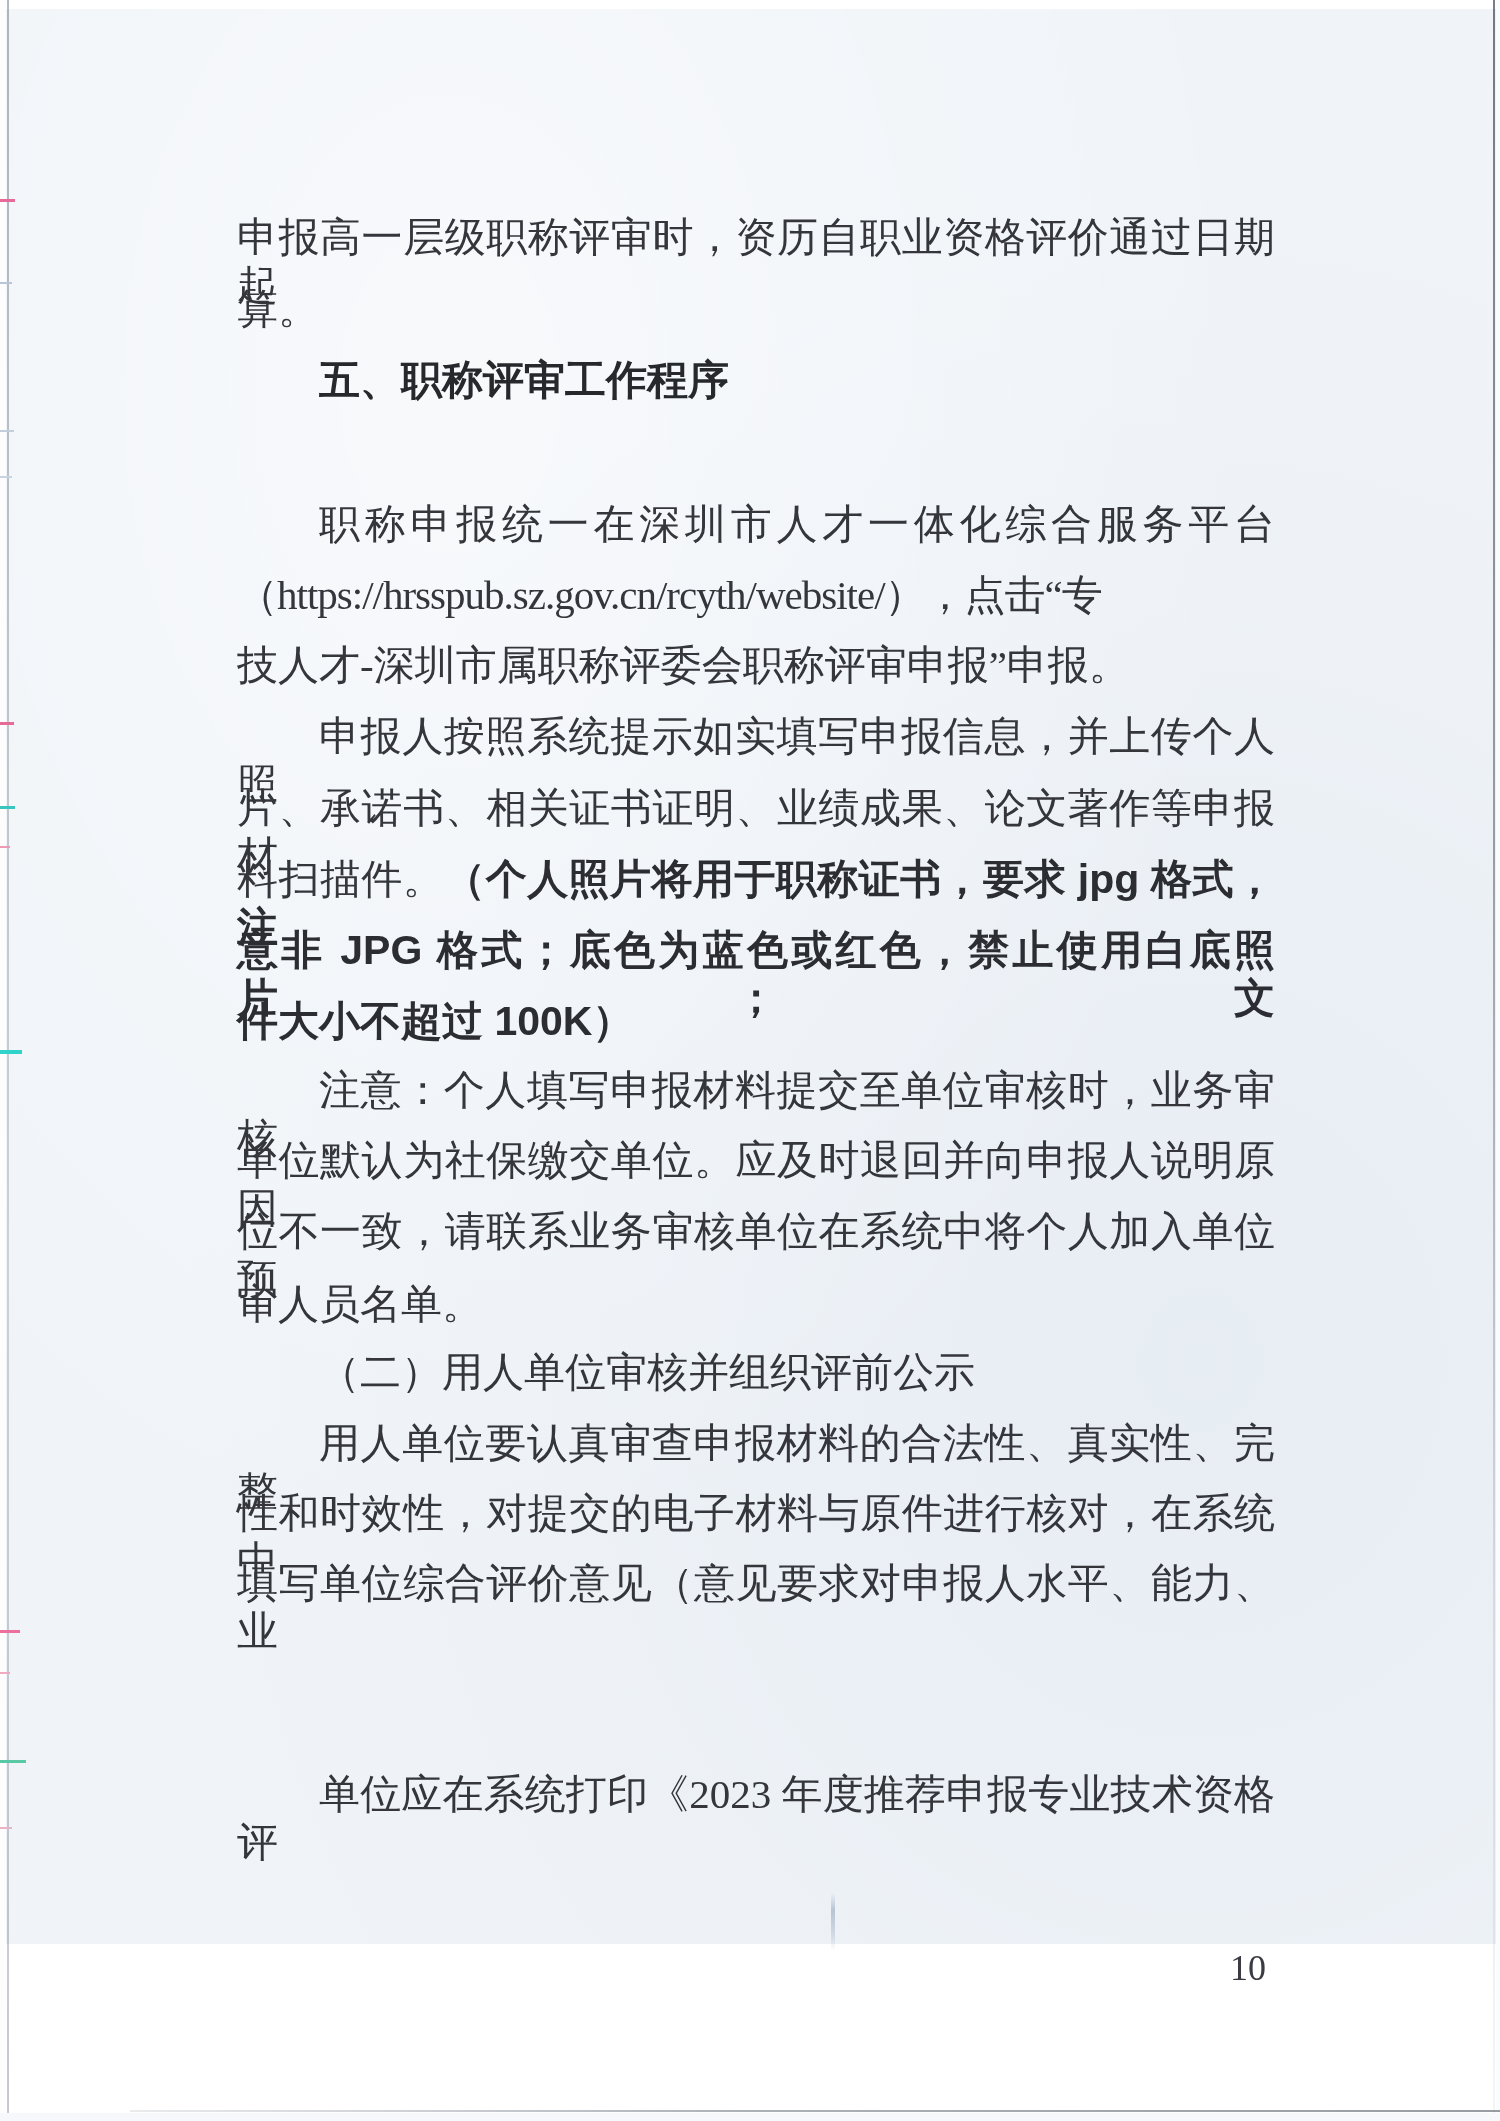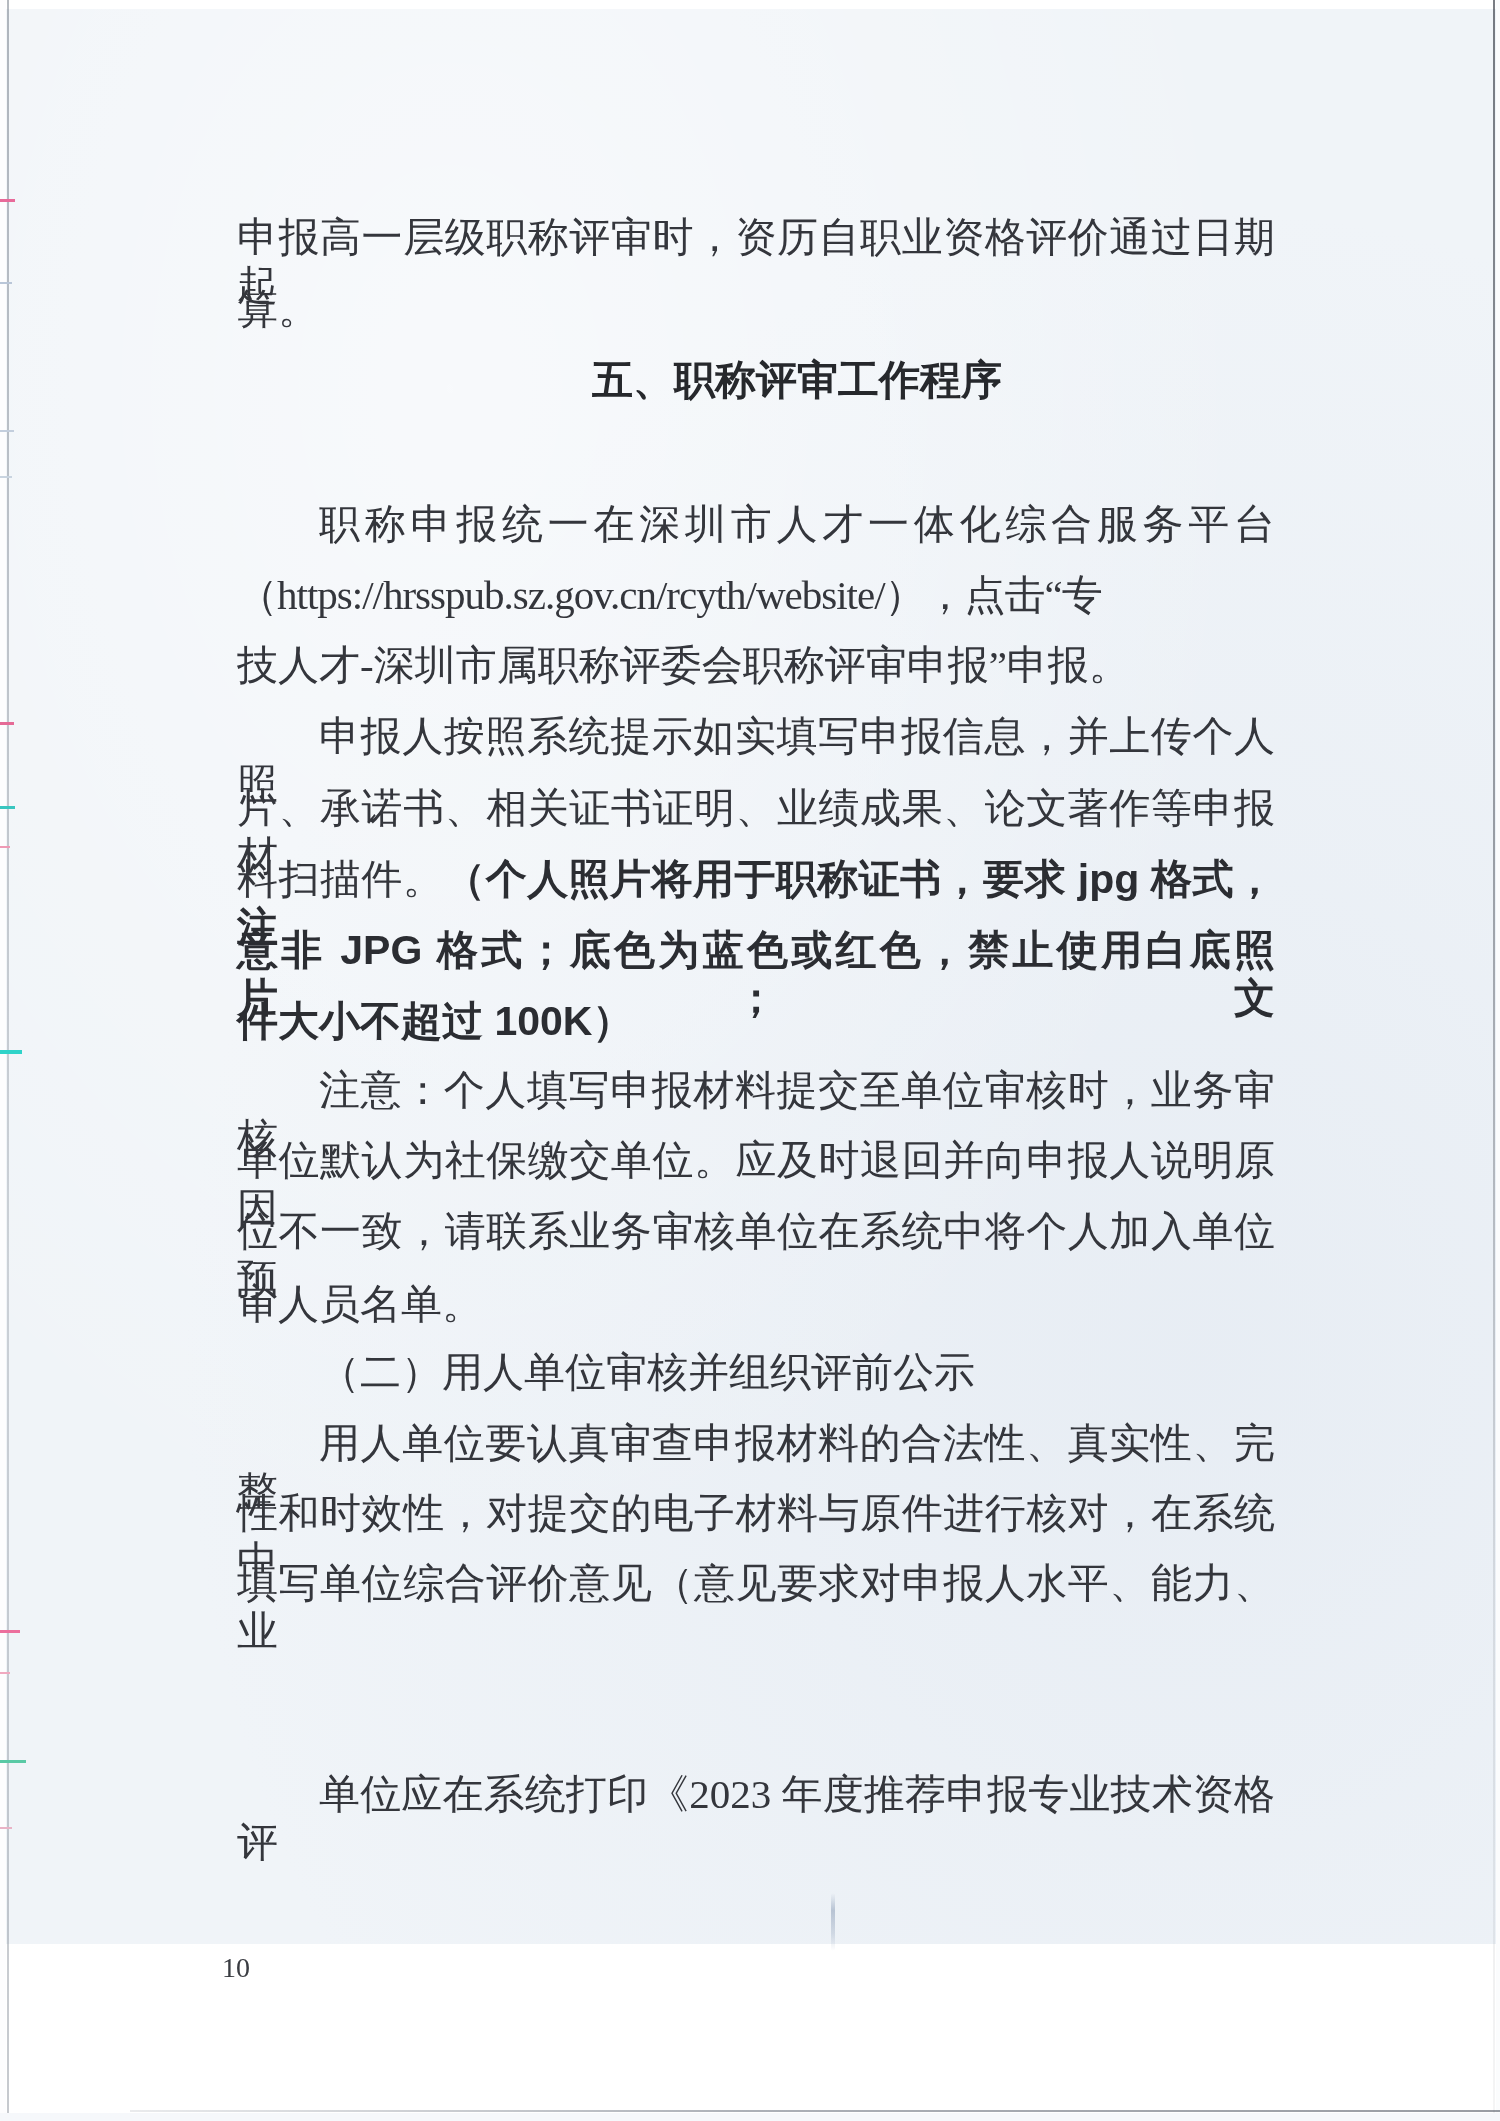--- a/index.html
+++ b/index.html
@@ -35,26 +35,26 @@
     letter-spacing:0;white-space:nowrap;
   }
   .justify{text-align:justify;text-align-last:justify;white-space:normal;}
   .indent{text-indent:82px;}
   .bold{
     font-family:"Liberation Sans","DejaVu Sans",sans-serif;
     font-weight:700;color:#2b2d32;
   }
   .heading{
     font-family:"Liberation Sans","DejaVu Sans",sans-serif;
-    font-weight:700;color:#26282c;text-align:center;
+    font-weight:700;color:#26282c;
   }
   .url{letter-spacing:-1px;}
   .pagenum{
-    position:absolute;left:222px;top:1950px;width:1038px;
-    text-align:left;font-size:28px;line-height:36px;color:#3a3c42;
+    position:absolute;left:228px;top:1950px;width:1038px;
+    text-align:right;font-size:36px;line-height:36px;color:#3a3c42;
   }
   
   .artifact{position:absolute;}
   .smudge{
     position:absolute;left:831px;top:1893px;width:4px;height:58px;
     background:linear-gradient(to bottom, rgba(130,150,175,.0), rgba(120,140,170,.45) 30%, rgba(120,140,170,.25) 70%, rgba(130,150,175,0));
     border-radius:2px;
   }
 </style>
 </head>

